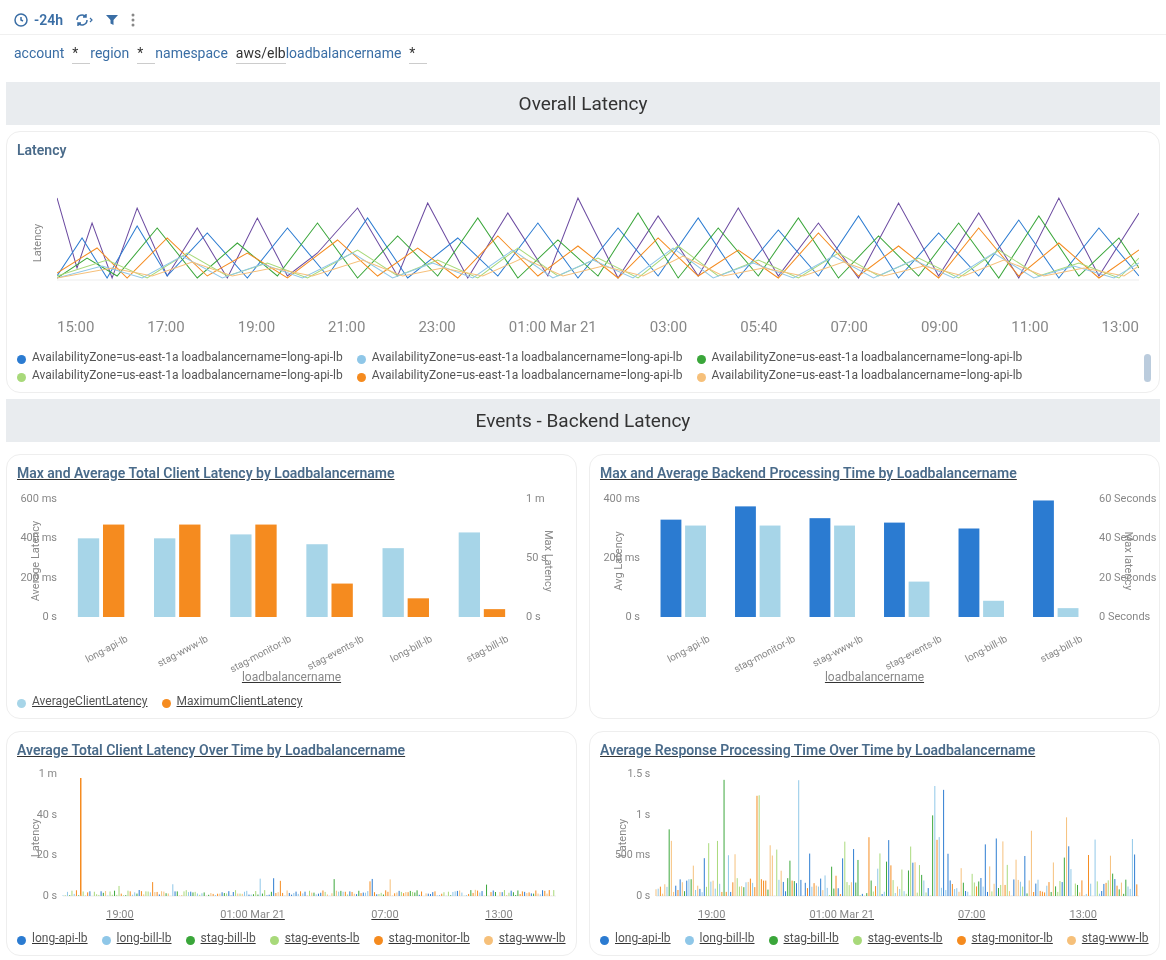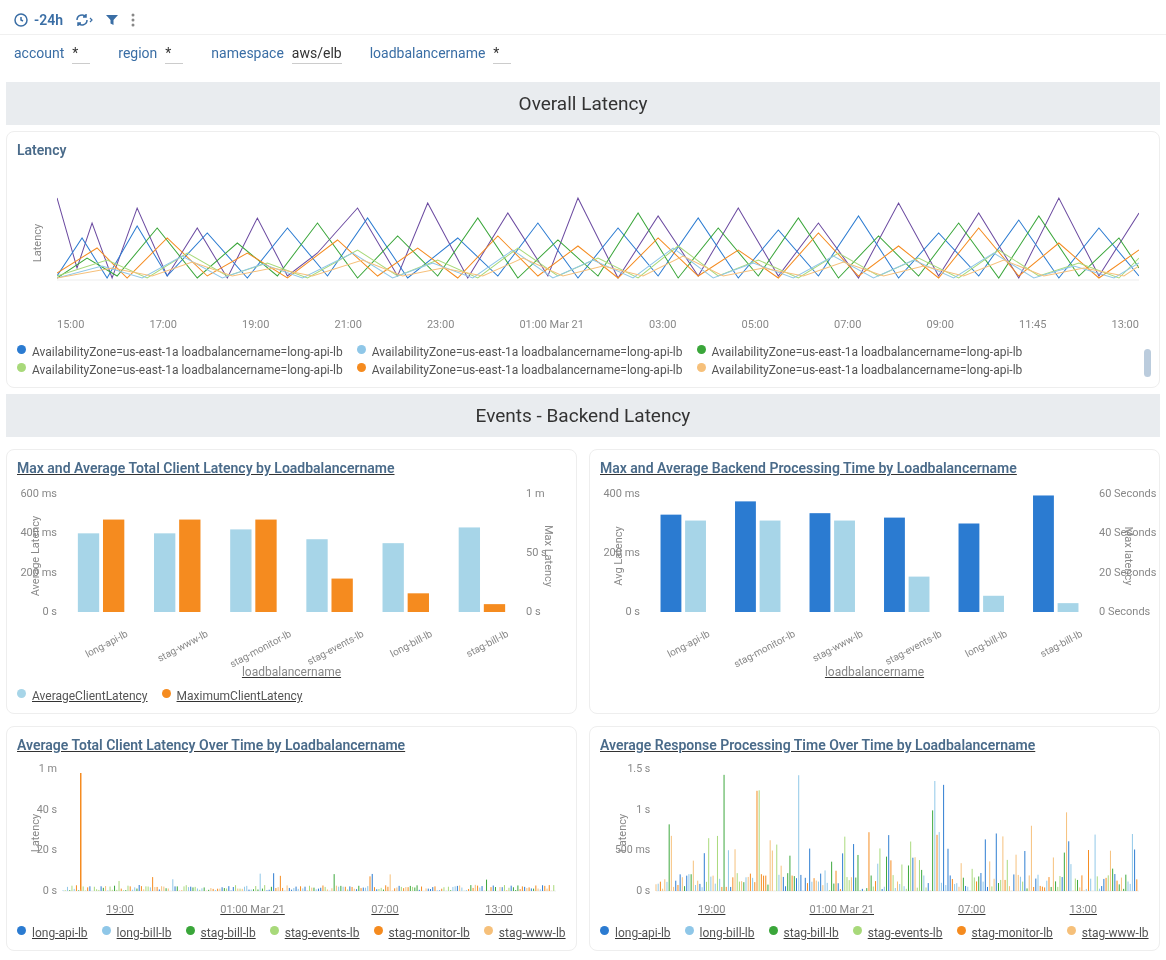--- a/index.html
+++ b/index.html
@@ -3,31 +3,31 @@
 <meta charset="utf-8">
 <style>
   * { box-sizing: border-box; margin: 0; padding: 0; }
   body { font-family: -apple-system, BlinkMacSystemFont, "Segoe UI", Roboto, Helvetica, Arial, sans-serif; background: #fff; color: #333; font-size: 13px; width: 1166px; }
   .header { display: flex; align-items: center; justify-content: space-between; padding: 12px 14px 6px; border-bottom: 1px solid #f0f0f0; }
   .header-left { display: flex; align-items: center; gap: 10px; }
   .title { font-size: 22px; font-weight: 400; color: #444; }
   .header-right { display: flex; align-items: center; gap: 12px; color: #555; }
   .header-right .tr { color: #3a6ea5; font-weight: 600; font-size: 14px; display: flex; align-items: center; gap: 6px; }
   .icon-btn { cursor: pointer; color: #666; }
-  .filters { display: flex; gap: 28px; padding: 10px 14px 12px; align-items: baseline; font-size: 14px; }
+  .filters { display: flex; padding: 10px 14px 12px; align-items: baseline; font-size: 14px; }
   .filter-item { display: flex; gap: 8px; align-items: baseline; }
   .filter-label { color: #3a6ea5; }
   .filter-value { color: #333; border-bottom: 1px solid #ccc; min-width: 18px; display: inline-block; padding-bottom: 2px; }
   .section-header { background: #e9ecef; text-align: center; font-size: 19px; color: #333; padding: 10px 0; margin: 6px; border-radius: 0; }
-  .panel { border: 1px solid #eee; margin: 6px; padding: 10px; border-radius: 8px; }
+  .panel { border: 1px solid #eee; margin: 6px; padding: 10px; border-radius: 14px; }
   .panel-title { color: #4a6b8a; font-size: 14px; font-weight: 600; margin-bottom: 10px; }
   .row { display: flex; gap: 0; }
   .row .panel { flex: 1; text-decoration: underline; }
   .legend { display: flex; flex-wrap: wrap; gap: 6px 14px; align-items: center; font-size: 12px; color: #555; margin-top: 10px; }
-  .legend .item { display: flex; align-items: flex-start; gap: 6px; }
+  .legend .item { display: flex; align-items: flex-end; gap: 6px; }
   .legend .dot { width: 9px; height: 9px; border-radius: 50%; display: inline-block; }
   .chart-area { position: relative; }
   .axis-label-left { position: absolute; left: -6px; top: 50%; transform: translate(-50%, -50%) rotate(-90deg); font-size: 11px; color: #888; white-space: nowrap; }
   .axis-label-right { position: absolute; right: -10px; top: 50%; transform: translate(50%, -50%) rotate(90deg); font-size: 11px; color: #888; white-space: nowrap; }
   .x-axis-label { text-align: center; font-size: 12px; color: #888; margin-top: 26px; }
   svg text { font-family: inherit; }
   .ytick { font-size: 11px; fill: #888; }
   .grid { stroke: #eee; stroke-width: 1; }
   .scrollbar-thumb { position: absolute; right: 8px; top: 10px; width: 7px; height: 28px; background: #bcd; border-radius: 4px; }
   .share-icon svg, .clock-icon svg, .refresh-icon svg, .funnel-icon svg, .more-icon svg { display:block; }
@@ -107,32 +107,32 @@
         <polyline stroke="#2b7bd1" points="0,108 25,70 50,110 80,58 110,108 150,65 190,110 230,60 270,108 310,50 350,110 400,70 440,108 480,55 520,110 560,60 600,108 640,50 680,110 720,62 760,108 800,48 840,110 880,65 920,108 960,52 1000,110 1040,60 1080,108"></polyline>
         <polyline stroke="#3aa63a" points="0,110 30,90 60,108 100,60 140,110 180,75 220,108 260,55 300,110 340,68 380,108 420,50 460,110 500,72 540,108 580,45 620,110 660,60 700,108 740,50 780,110 820,68 860,108 900,55 940,110 980,48 1020,108 1060,70 1080,100"></polyline>
         <polyline stroke="#f58b1f" points="0,105 40,80 70,110 110,70 150,108 190,85 230,110 280,72 320,108 360,80 400,110 440,68 480,108 520,78 560,110 600,70 640,108 680,82 720,110 760,65 800,108 840,78 880,110 920,60 960,108 1000,75 1040,110 1080,82"></polyline>
         <polyline stroke="#a8d97a" points="0,108 50,92 90,110 130,85 170,108 210,95 250,110 300,82 340,108 380,92 420,110 460,80 500,108 540,90 580,110 620,78 660,108 700,92 740,110 780,85 820,108 860,90 900,110 940,82 980,108 1020,95 1060,110 1080,90"></polyline>
         <polyline stroke="#8fc7e8" points="0,110 45,98 85,110 125,88 165,110 205,96 245,110 295,85 335,110 375,95 415,110 455,82 495,110 535,92 575,110 615,80 655,110 695,95 735,110 775,88 815,110 855,92 895,110 935,85 975,110 1015,98 1055,110 1080,95"></polyline>
         <polyline stroke="#f6c07a" points="0,110 55,100 95,108 135,94 175,108 215,100 255,108 305,92 345,108 385,100 425,108 465,90 505,108 545,98 585,108 625,88 665,108 705,100 745,108 785,94 825,108 865,98 905,108 945,92 985,108 1025,100 1065,108 1080,98"></polyline>
       </g>
     </svg>
   </div>
 
-  <div style="display:flex; justify-content:space-between; margin-left:40px; margin-right:10px; color:#888; font-size:11px;">
+  <div style="display:flex; justify-content:space-between; margin-left:40px; margin-right:10px; color:#888; font-size:15px;">
     <span>15:00</span>
       <span>17:00</span>
       <span>19:00</span>
       <span>21:00</span>
       <span>23:00</span>
       <span>01:00 Mar 21</span>
       <span>03:00</span>
-      <span>05:00</span>
+      <span>05:40</span>
       <span>07:00</span>
       <span>09:00</span>
-      <span>11:45</span>
+      <span>11:00</span>
       <span>13:00</span>
   </div>
 
   <div class="legend" style="margin-top:14px;">
     <div class="item">
         <span class="dot" style="background:#2b7bd1"></span>
         <span>AvailabilityZone=us-east-1a loadbalancername=long-api-lb</span>
       </div>
     <div class="item">
         <span class="dot" style="background:#8fc7e8"></span>

